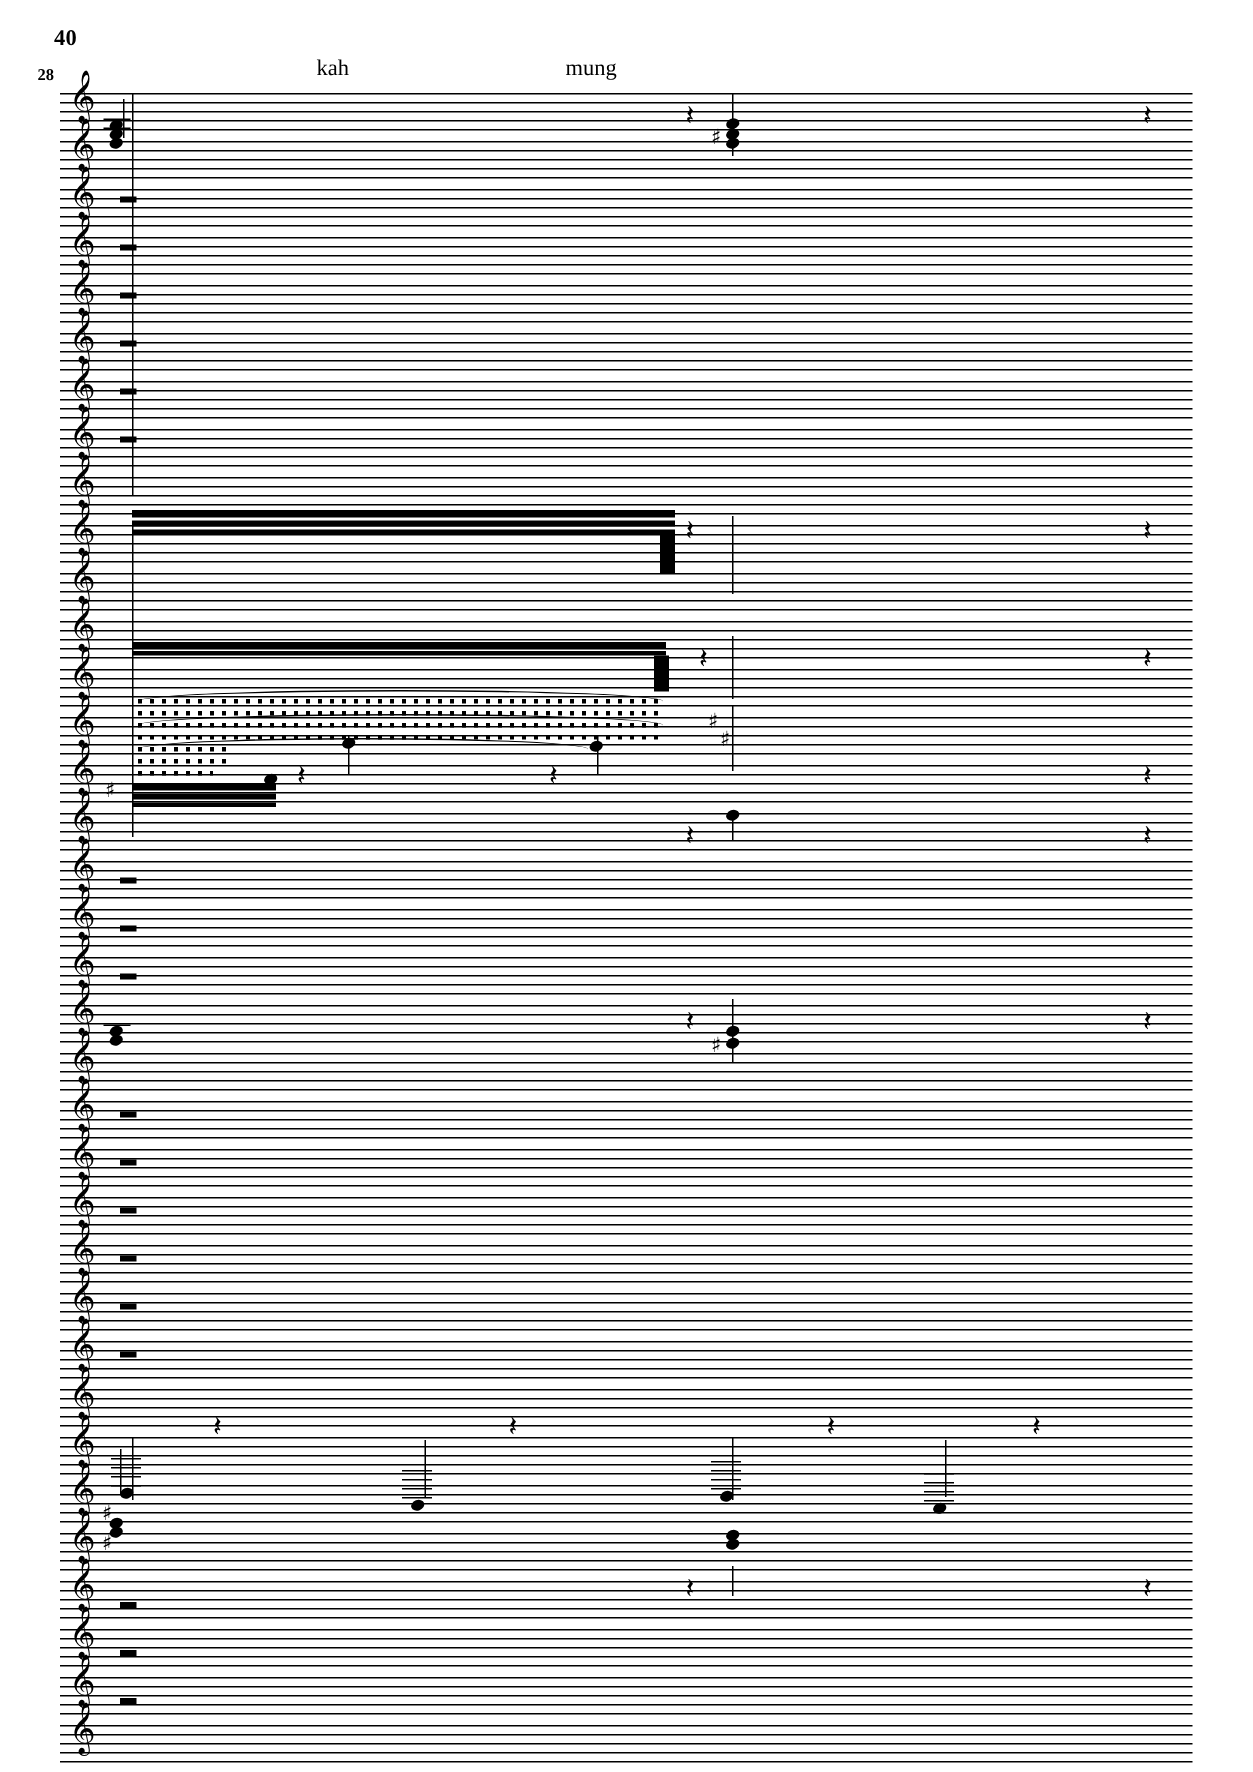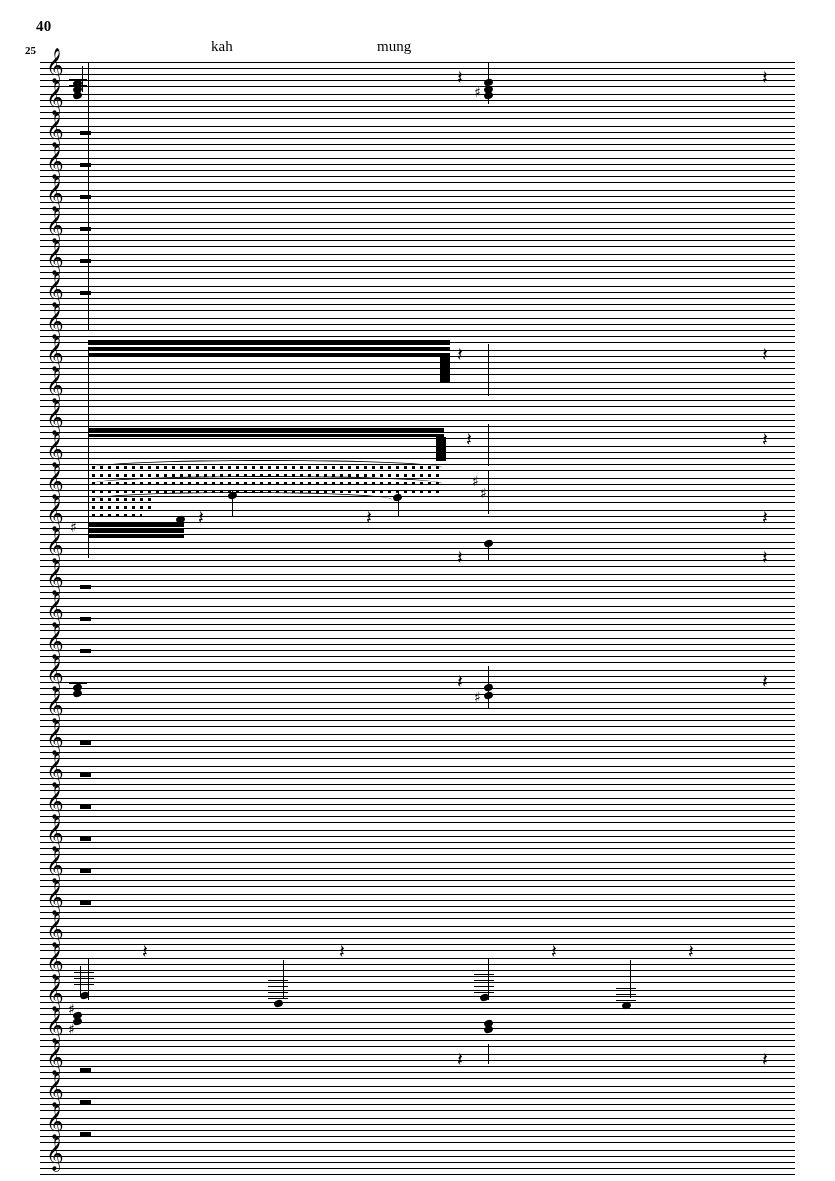--- a/index.html
+++ b/index.html
@@ -116,21 +116,21 @@
     border-right: none;
     border-bottom: none;
   }
 </style>
 </head>
 <body>
 
 <div id="page">
 
   <div class="page-number" style="left:36px; top:18px;">40</div>
-  <div class="measure-number" style="left:25px; top:44px;">25</div>
+  <div class="measure-number" style="left:25px; top:44px;">28</div>
 
   <div class="lyric" style="left:211px; top:38px;">kah</div>
   <div class="lyric" style="left:377px; top:38px;">mung</div>
 
   <div id="staff-layer">
       <div class="staff" style="top: 62px; left: 40px; width: 755px; height: 25px;">
         <div class="staff-line" style="top: 0px;"></div>
         <div class="staff-line" style="top: 6px;"></div>
         <div class="staff-line" style="top: 12px;"></div>
         <div class="staff-line" style="top: 18px;"></div>

